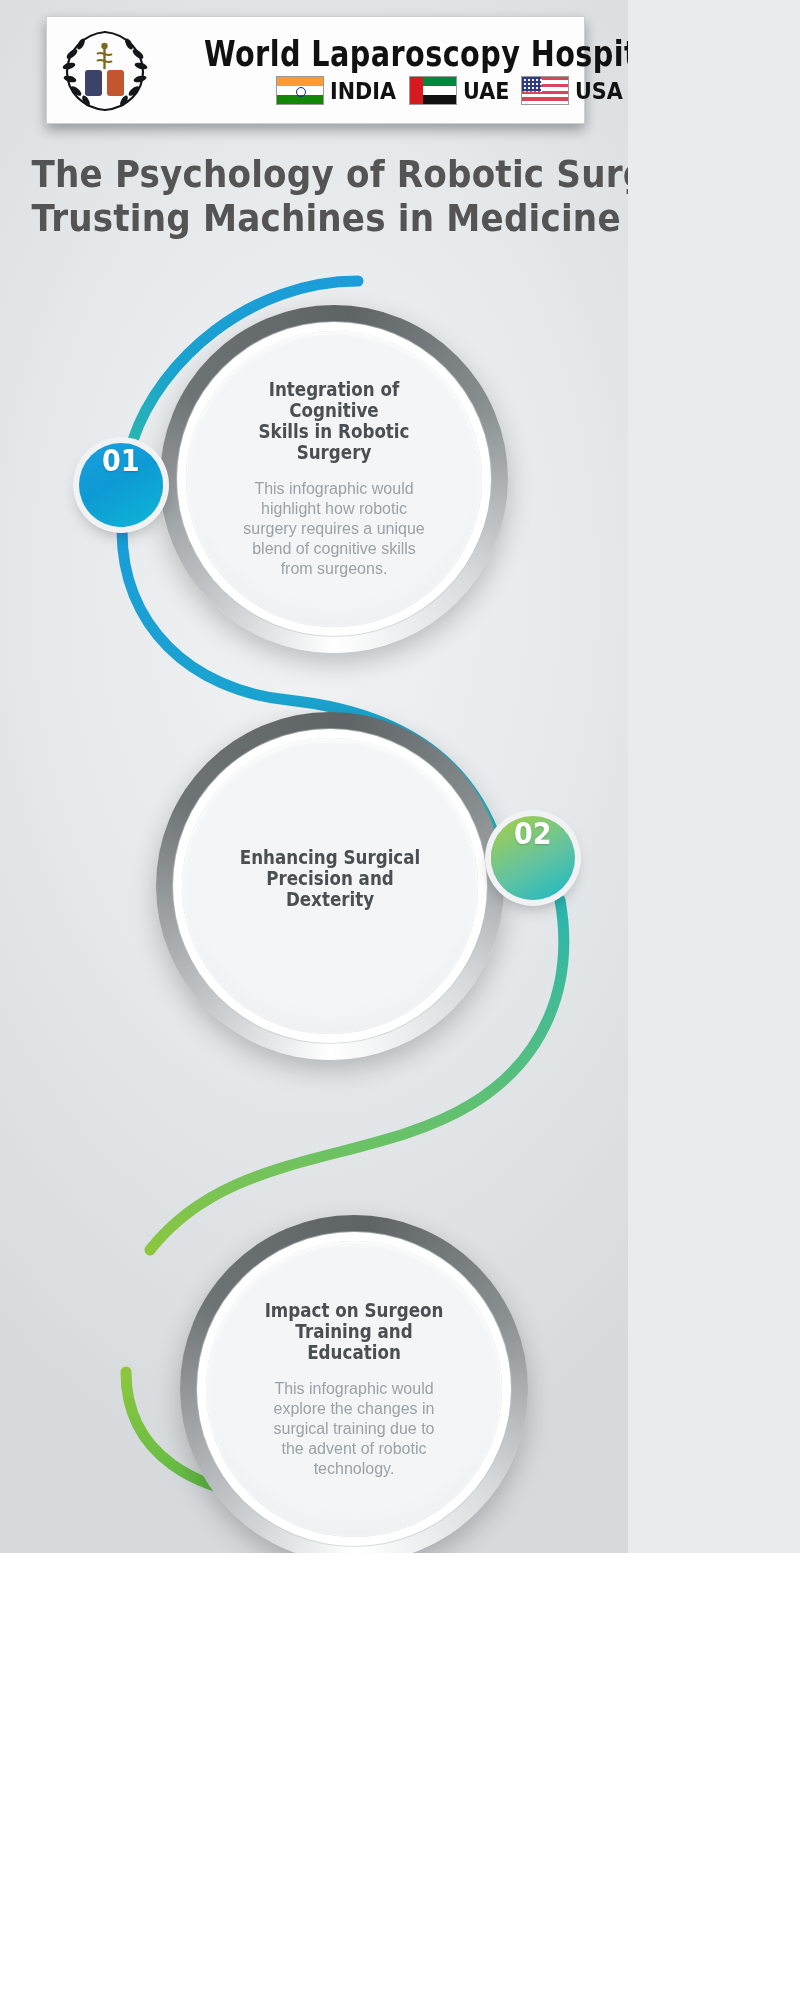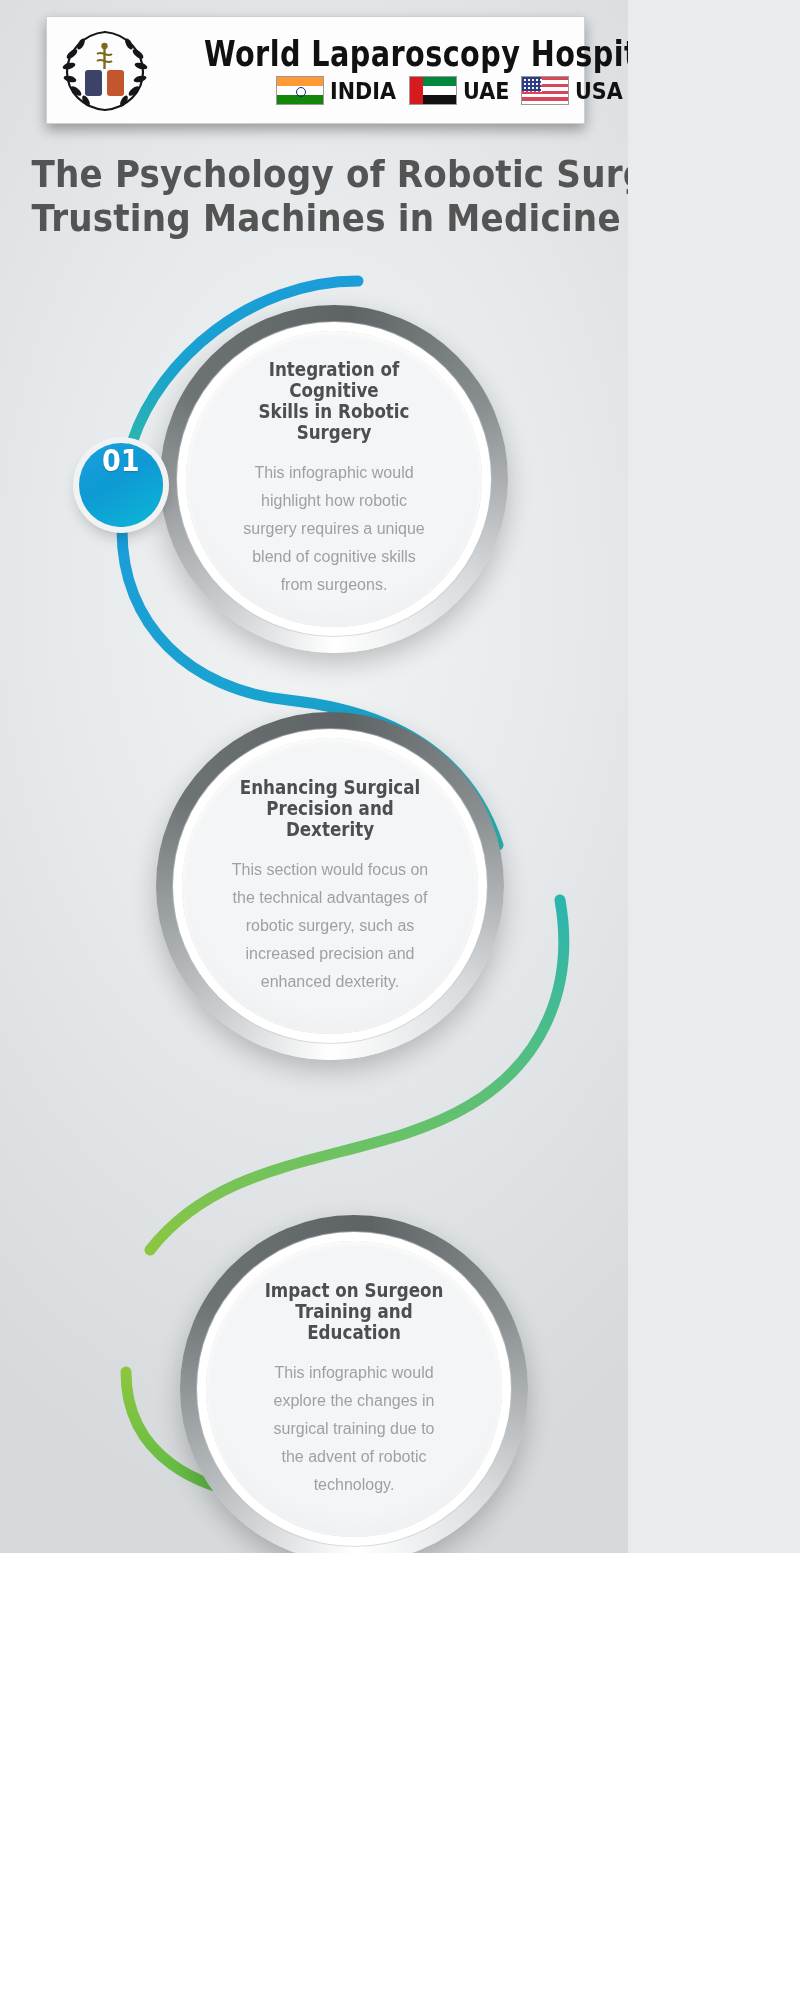--- a/index.html
+++ b/index.html
@@ -102,21 +102,21 @@
     justify-content:center;text-align:center;padding:0 6px;box-sizing:border-box;
   }
   .node-head{
     font-family:"DejaVu Sans",sans-serif;font-weight:bold;
     font-size:19px;line-height:21px;color:#4a4f53;
     transform:scaleX(.88);transform-origin:center;white-space:pre-line;
     margin-bottom:16px;
   }
   .node-body{
     font-family:"Liberation Sans",sans-serif;font-weight:normal;
-    font-size:16px;line-height:28px;color:#9aa2a8;white-space:pre-line;
+    font-size:16px;line-height:20px;color:#9aa2a8;white-space:pre-line;
   }
 
   #node1{left:160px;top:305px;}
   #node2{left:156px;top:712px;}
   #node3{left:180px;top:1215px;}
 
   
   .badge{
     position:absolute;width:84px;height:84px;border-radius:50%;
     display:flex;align-items:flex-start;justify-content:center;z-index:6;
@@ -246,26 +246,24 @@
     </div>
   </div>
   <div class="badge" id="badge1">
     <span>01</span>
   </div>
 
   <div class="node" id="node2">
     <div class="node-content">
       <div class="node-head">Enhancing Surgical
 Precision and Dexterity</div>
-      <div class="node-body">This section would focus on
-the technical advantages of
-robotic surgery, such as
-increased precision and
-enhanced dexterity.</div>
-    </div>
+    </div>
+  </div>
+  <div class="badge" id="badge2">
+    <span>02</span>
   </div>
 
   <div class="node" id="node3">
     <div class="node-content">
       <div class="node-head">Impact on Surgeon
 Training and Education</div>
       <div class="node-body">This infographic would
 explore the changes in
 surgical training due to
 the advent of robotic

